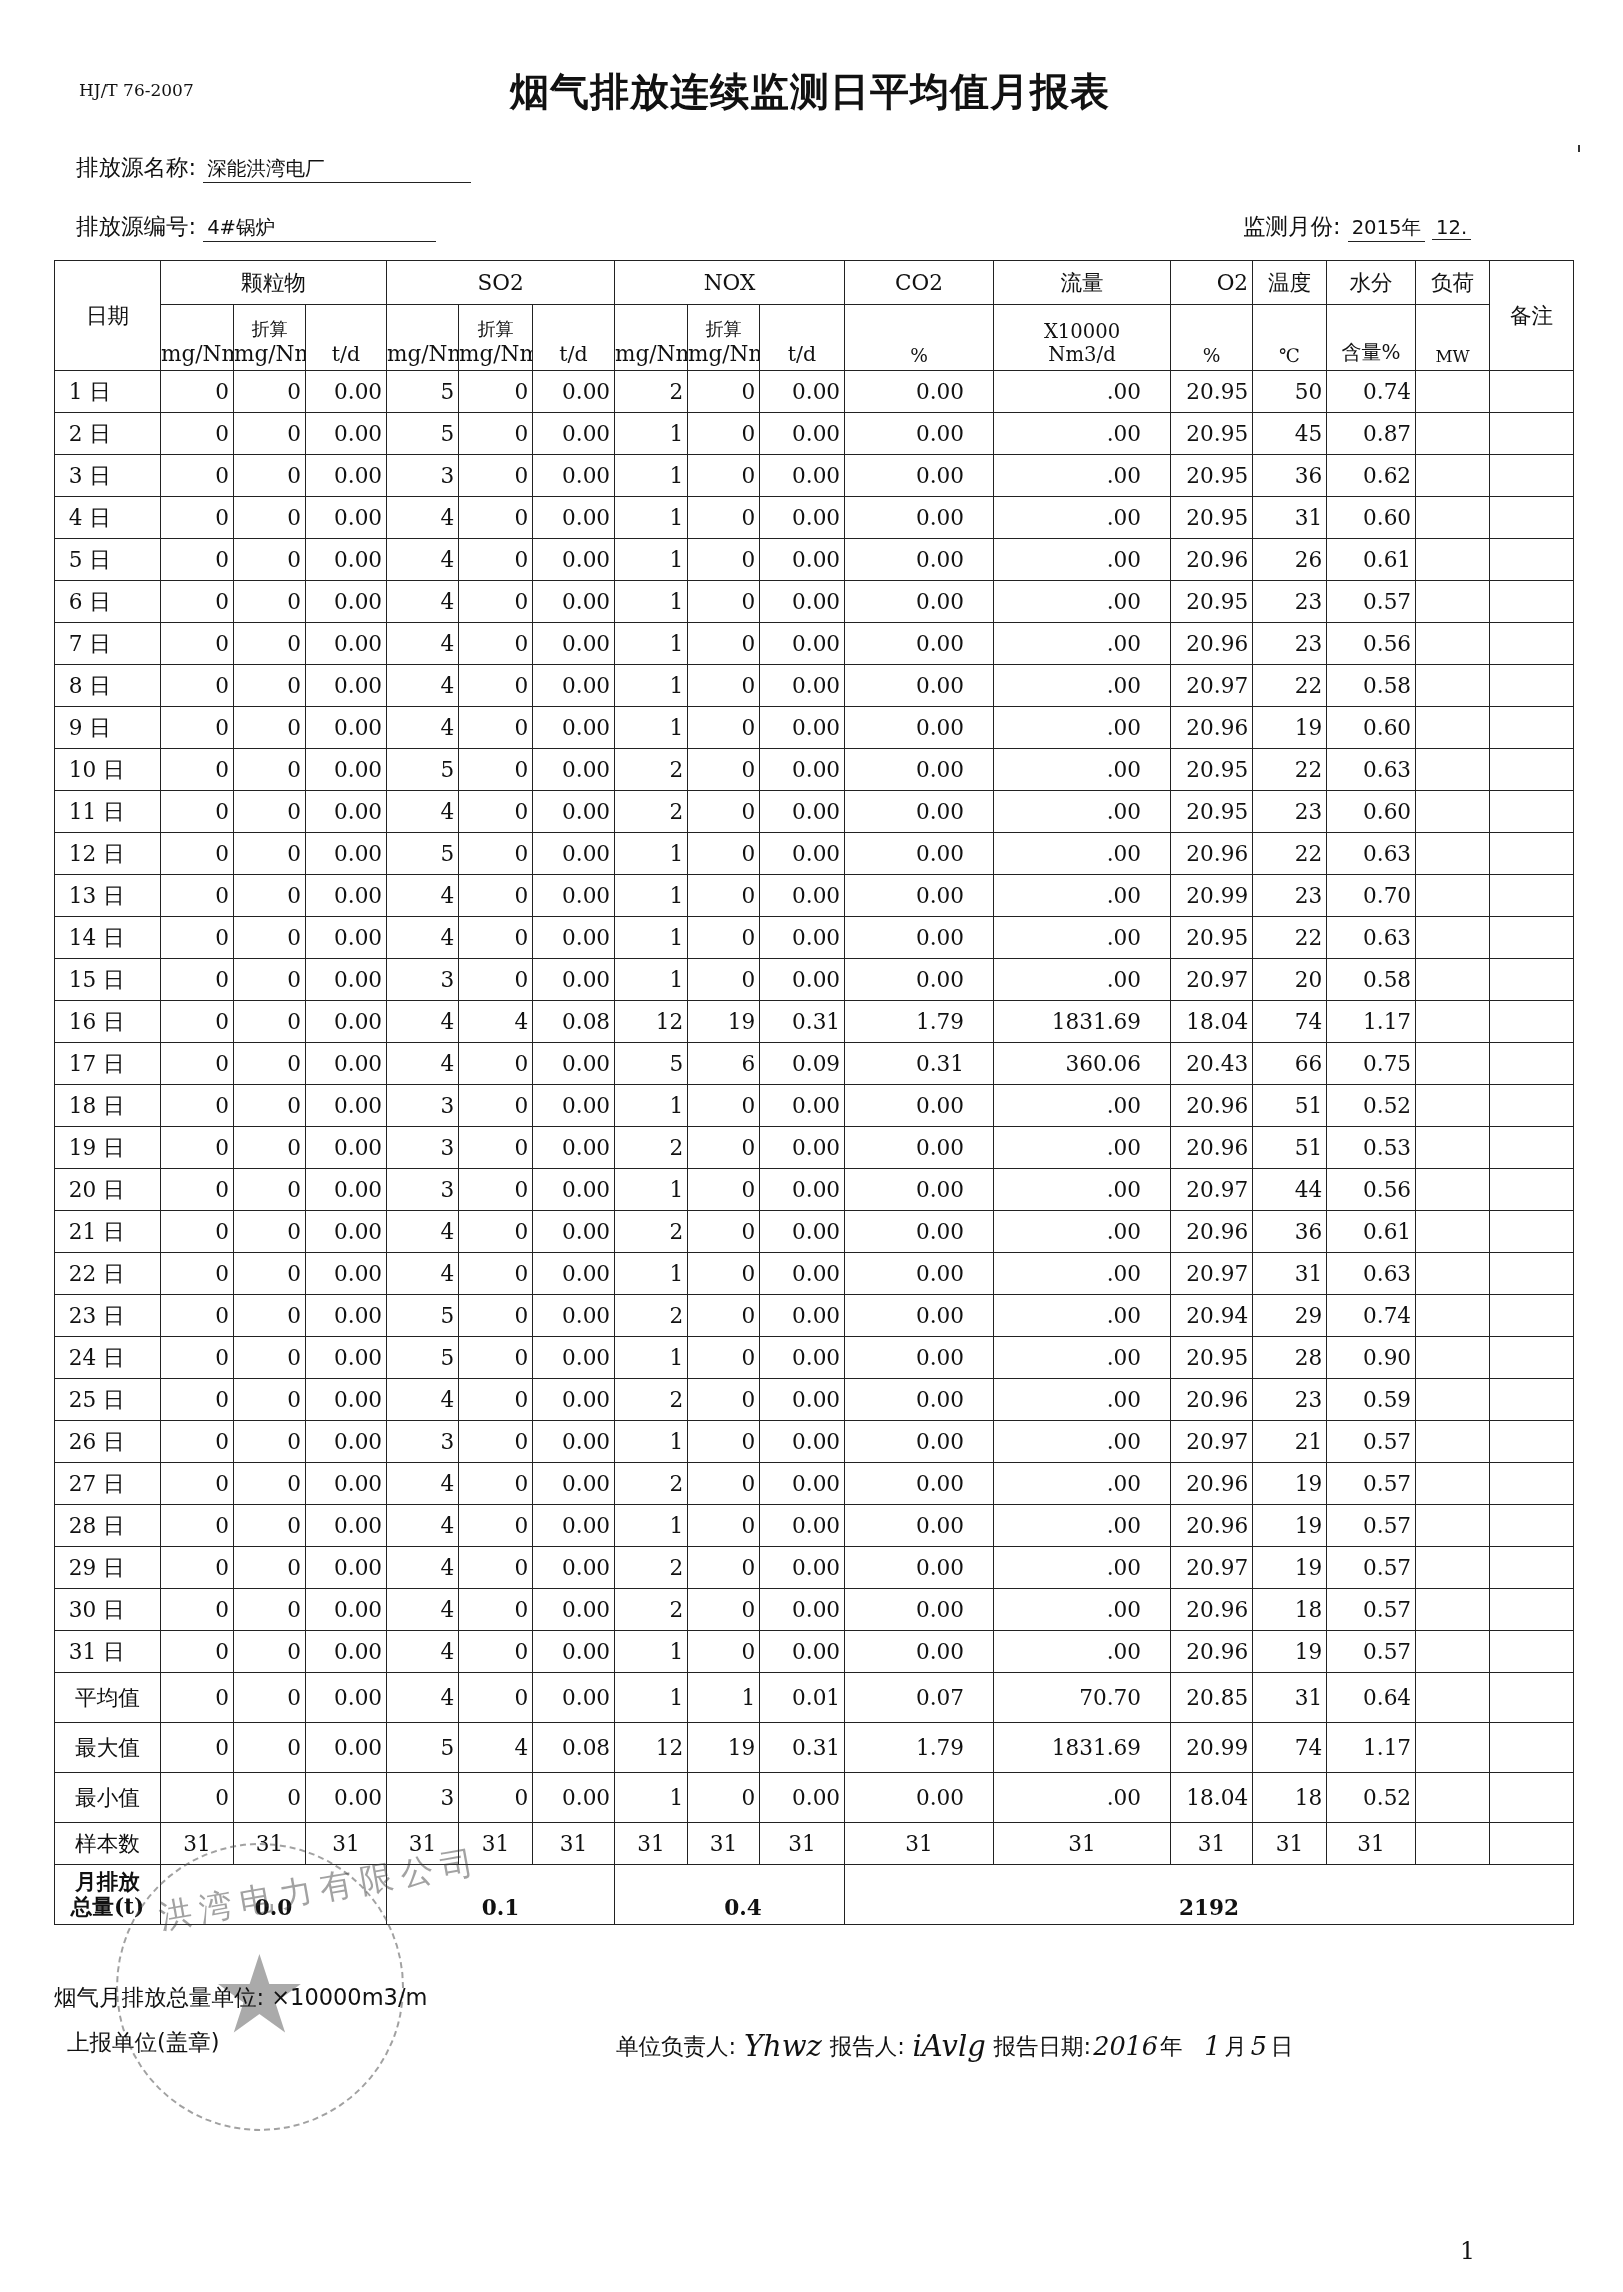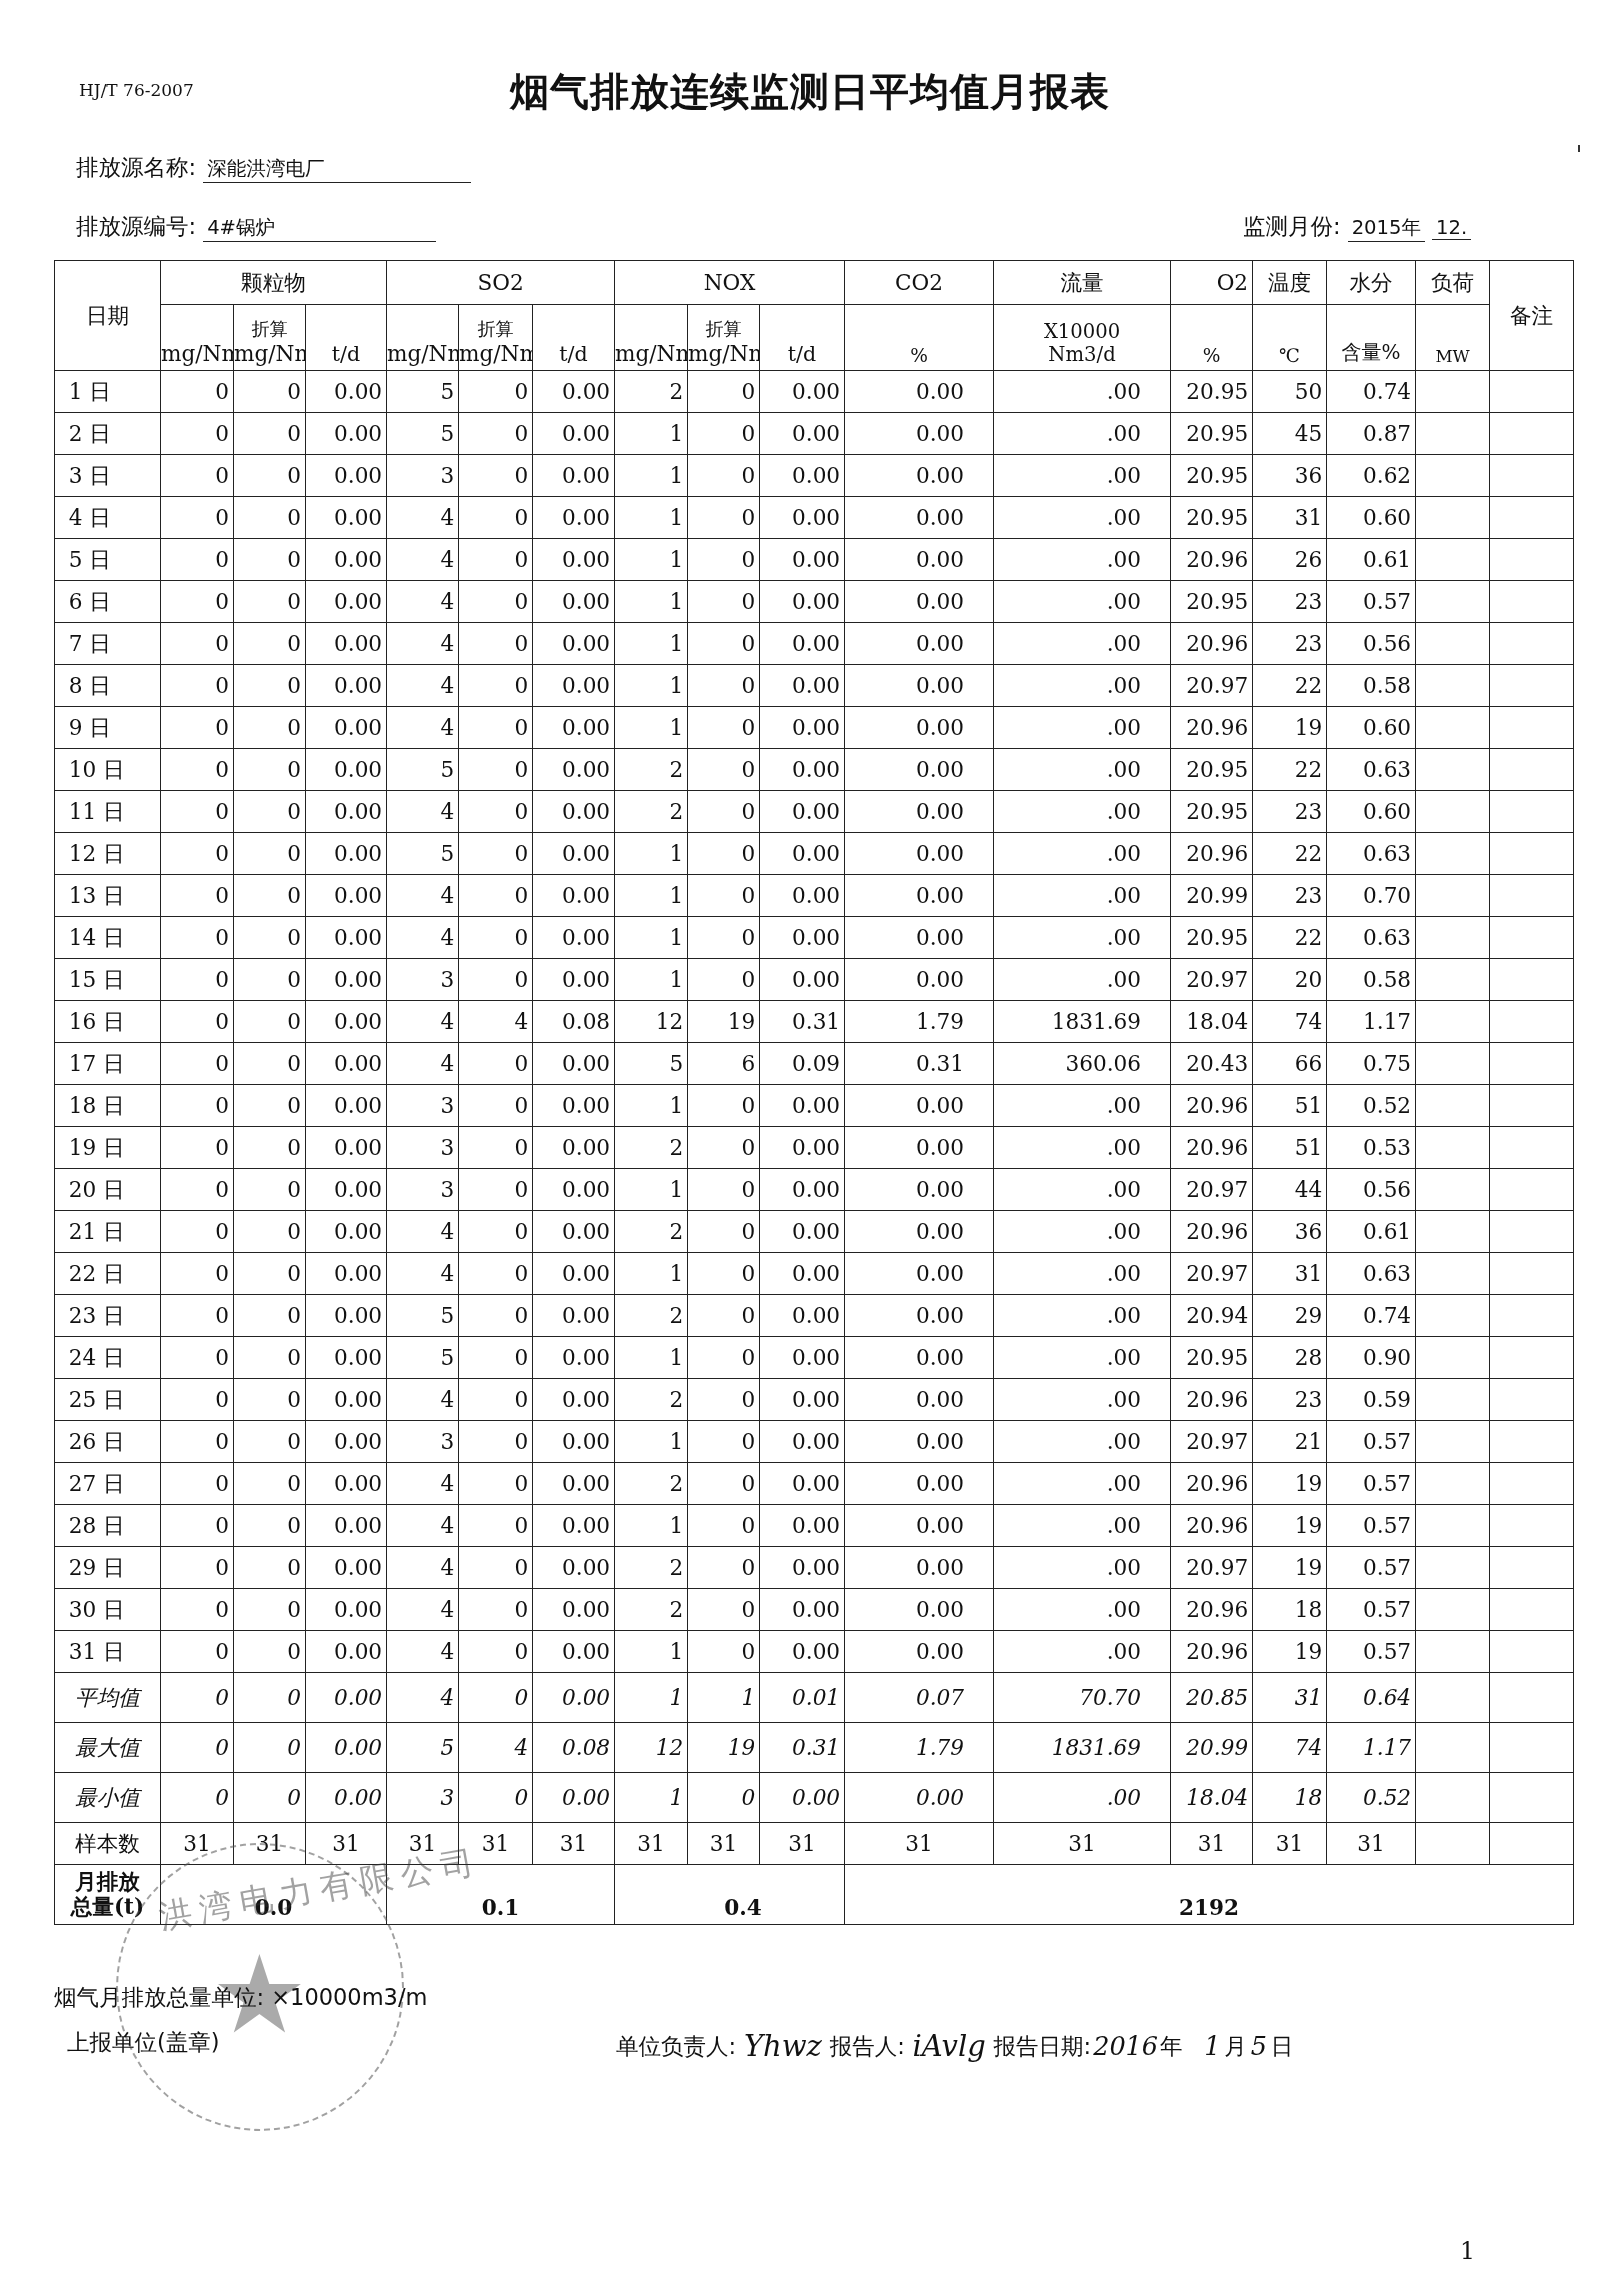--- a/index.html
+++ b/index.html
@@ -21,21 +21,21 @@
   table.rep td { border:1.3px solid #222; padding:0 3.9px; font-size:21.6px;
                  font-family:"DejaVu Serif","Liberation Serif",serif; overflow:hidden; white-space:nowrap; }
   table.rep td.num { text-align:right; }
   table.rep td.ctr { text-align:center; }
   .h1 { font-family:"DejaVu Sans","Liberation Sans",sans-serif; font-size:22.5px; text-align:center; }
   .unit { font-size:14.7px; text-align:center; padding:0 !important; vertical-align:bottom; padding-bottom:3.9px !important; }
   .sub { font-family:Liberation Serif, serif; font-size:18px; }
   tr.hrow1 td { height:43px; }
   tr.hrow2 td { height:61px; }
   tr.drow td { height:41px; }
-  tr.srow td { height:49px;font-style:italic; }
+  tr.srow td { height:49px; }
   tr.crow td { height:41px; }
   tr.trow td { height:55px;font-weight:bold; }
   .datecell { text-align:left; padding-left:13.7px !important; font-size:20.6px; }
   .lbl { font-family:"DejaVu Sans","Liberation Sans",sans-serif; font-size:21.6px; text-align:center; }
   .footnote { left:54px; top:1982px; font-size:22.5px; font-family:"DejaVu Sans","Liberation Sans",sans-serif; }
   .unitline { left:67px; top:2027px; font-size:22.5px; font-family:"DejaVu Sans","Liberation Sans",sans-serif; }
   .signs { left:616px; top:2029px; font-size:22.5px; font-family:"DejaVu Sans","Liberation Sans",sans-serif; display:flex; align-items:center; }
   .sig { font-family:"DejaVu Serif","Liberation Serif",serif; font-style:italic; font-size:29px; margin:0 7.8px; }
   .pageno { left:1460px; top:2237px; font-size:23.5px; }
   .stamp { left:116px; top:1843px; width:284px; height:284px; border:2.9px dashed #555; border-radius:50%; opacity:0.55; }

